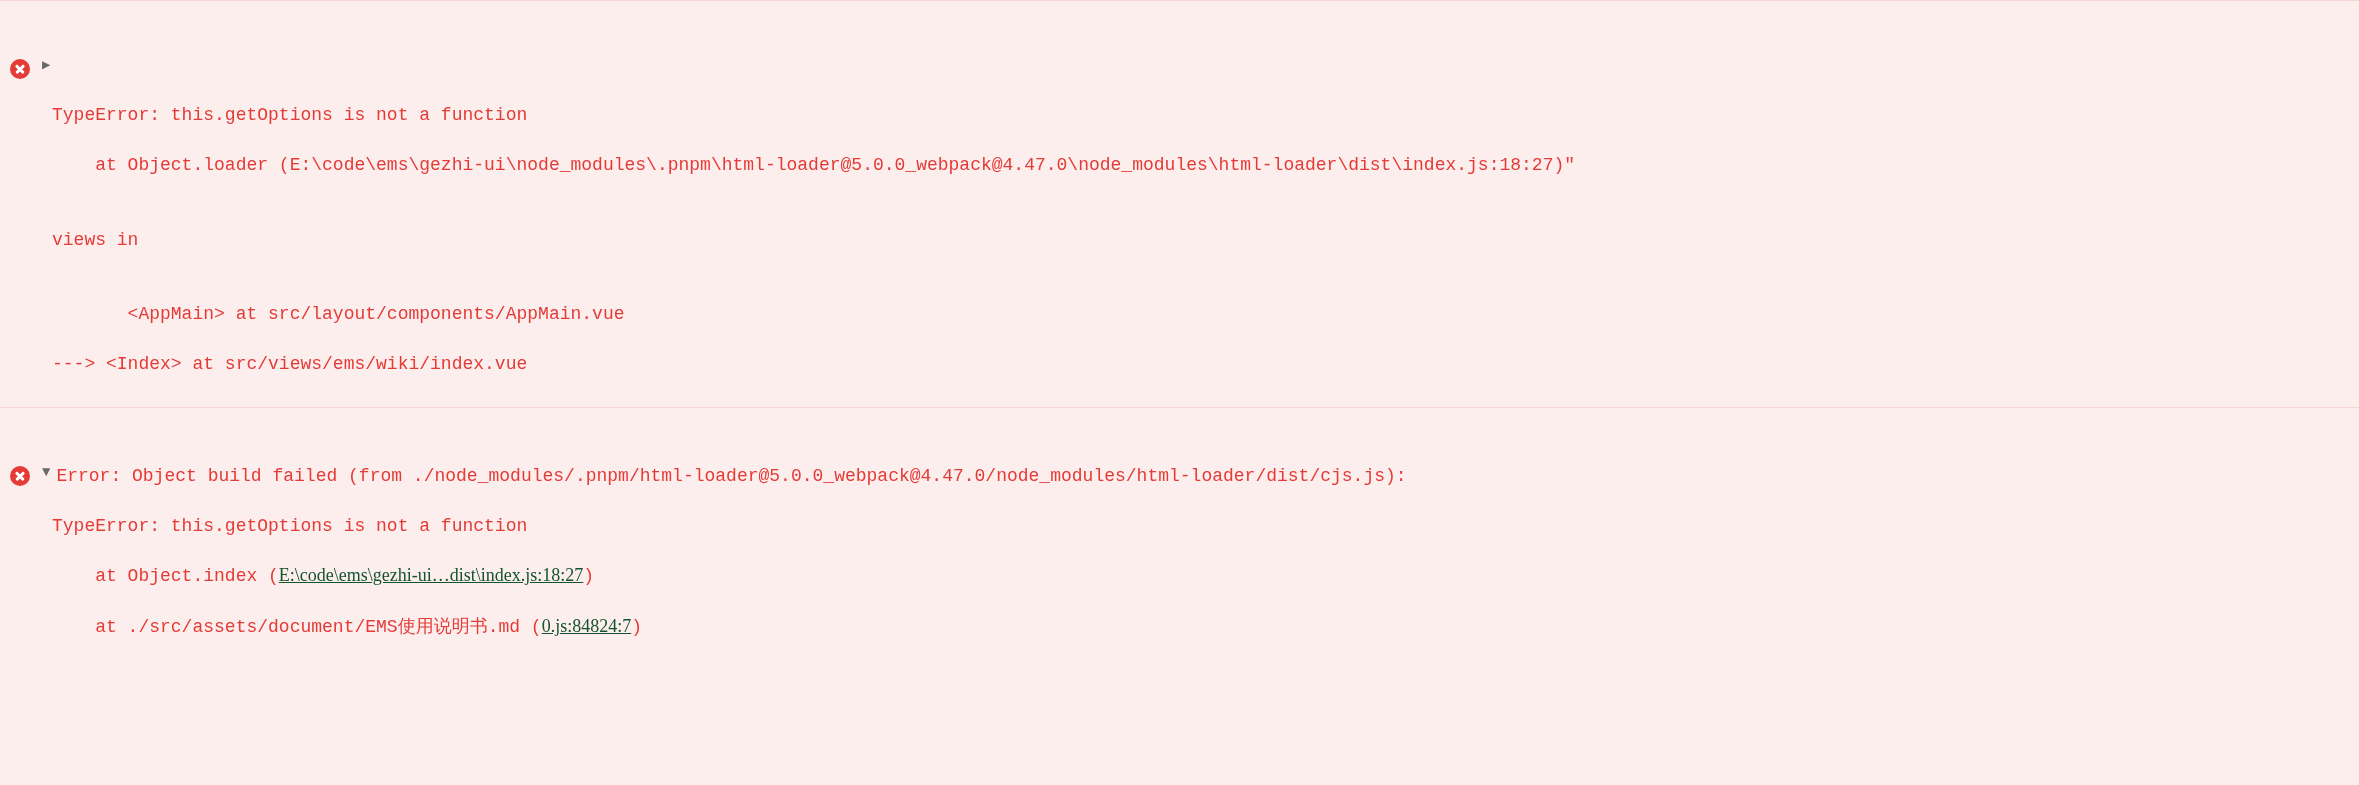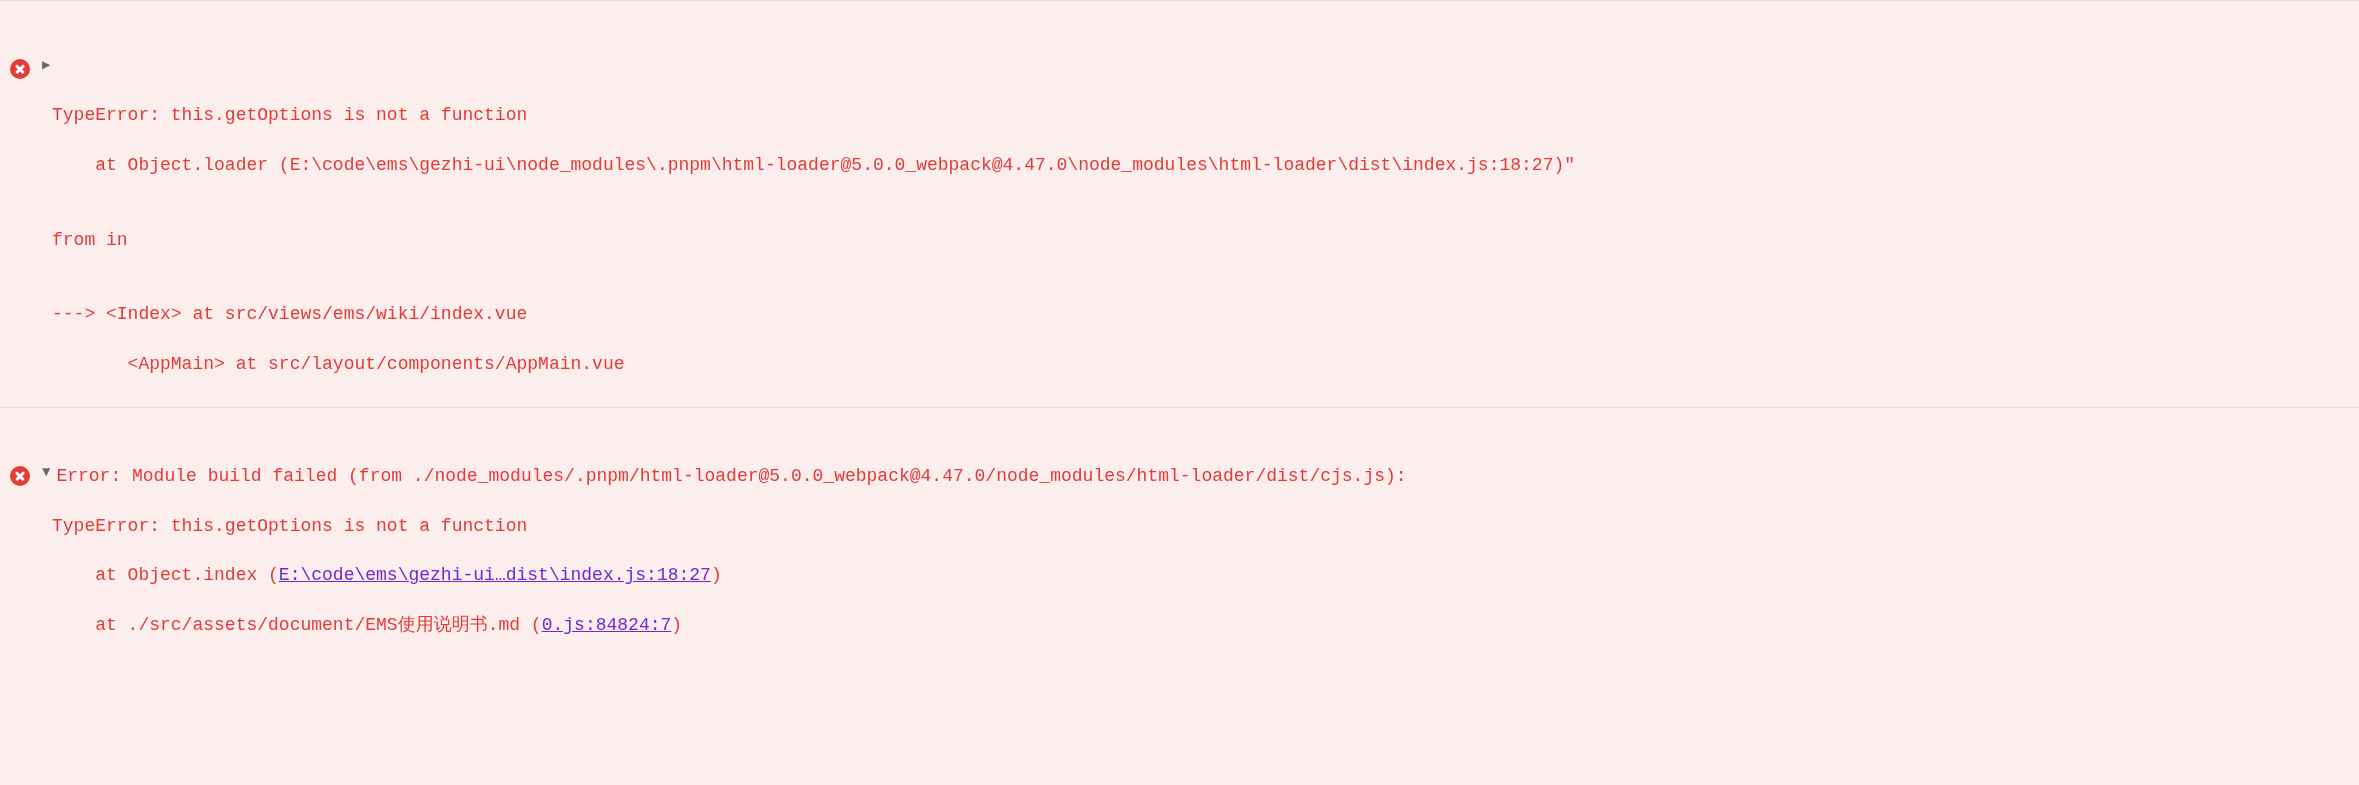--- a/index.html
+++ b/index.html
@@ -51,47 +51,48 @@
     font-size: 14px;
     color: #6a6a6a;
     margin-right: 6px;
     transform: translateY(-1px);
     user-select: none;
     cursor: pointer;
   }
   .msg-body { color: #e43b36; }
   .indent1 { padding-left: 42px; }
   .source-link {
-    color: #6d28d9;
+    color: #14532d;
     text-decoration: underline;
     cursor: pointer;
+    font-family: Liberation Serif, serif;
   }
 </style>
 </head>
 <body>
 
 <div class="console-msg">
   <div class="row-head">
     <span class="error-icon"></span>
     <span class="disclosure">▶</span>
   </div>
 <div class="msg-body indent1">TypeError: this.getOptions is not a function</div>
 <div class="msg-body indent1">    at Object.loader (E:\code\ems\gezhi-ui\node_modules\.pnpm\html-loader@5.0.0_webpack@4.47.0\node_modules\html-loader\dist\index.js:18:27)"</div>
 <div class="msg-body indent1"></div>
-<div class="msg-body indent1">from in</div>
+<div class="msg-body indent1">views in</div>
 <div class="msg-body indent1"></div>
+<div class="msg-body indent1">       &lt;AppMain&gt; at src/layout/components/AppMain.vue</div>
 <div class="msg-body indent1">---&gt; &lt;Index&gt; at src/views/ems/wiki/index.vue</div>
-<div class="msg-body indent1">       &lt;AppMain&gt; at src/layout/components/AppMain.vue</div>
 </div>
 
 <div class="console-msg">
   <div class="row-head">
     <span class="error-icon"></span>
     <span class="disclosure">▼</span>
-    <span class="msg-body">Error: Module build failed (from ./node_modules/.pnpm/html-loader@5.0.0_webpack@4.47.0/node_modules/html-loader/dist/cjs.js):</span>
+    <span class="msg-body">Error: Object build failed (from ./node_modules/.pnpm/html-loader@5.0.0_webpack@4.47.0/node_modules/html-loader/dist/cjs.js):</span>
   </div>
 <div class="msg-body indent1">TypeError: this.getOptions is not a function</div>
 <div class="msg-body indent1"><span>    at Object.index (</span><a class="source-link">E:\code\ems\gezhi-ui…dist\index.js:18:27</a><span>)</span></div>
 <div class="msg-body indent1"><span>    at ./src/assets/document/EMS使用说明书.md (</span><a class="source-link">0.js:84824:7</a><span>)</span></div>
 
 
 
 
 
 

